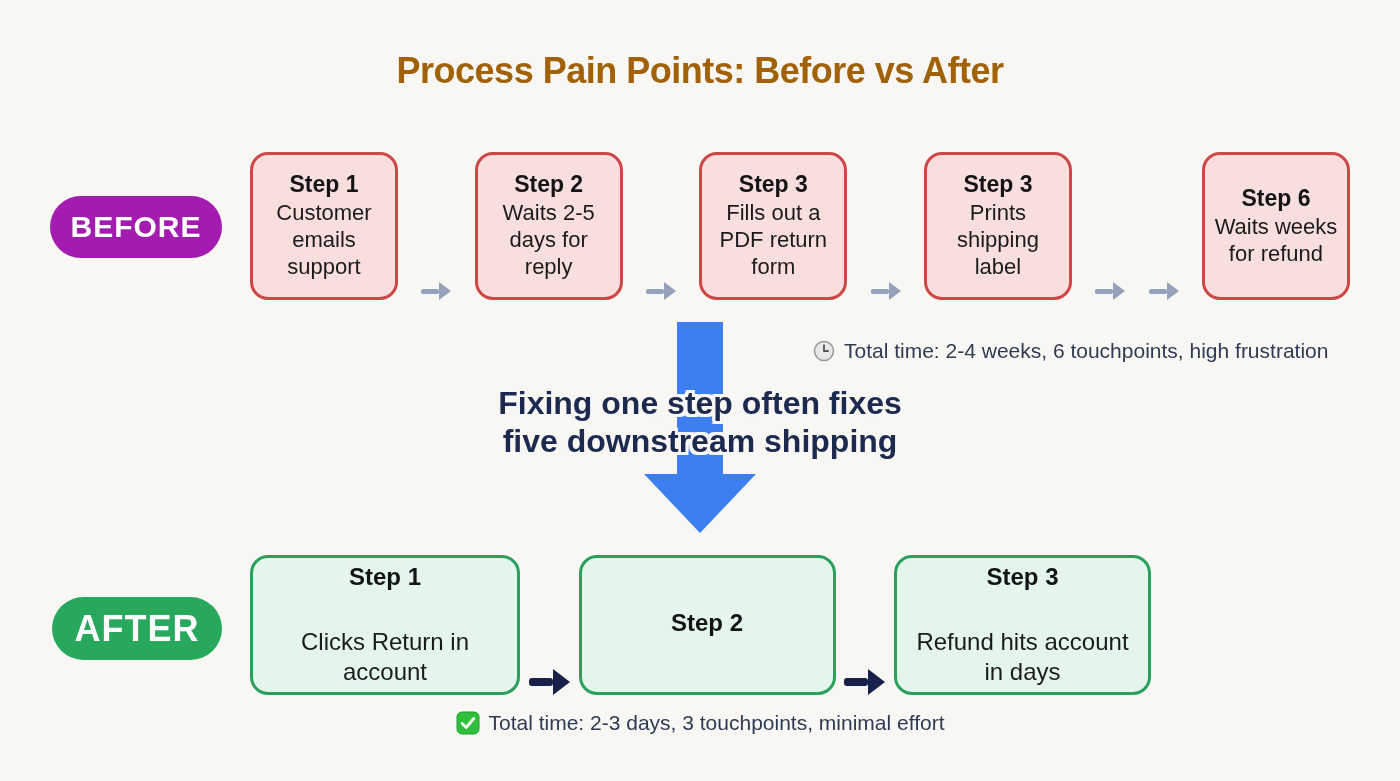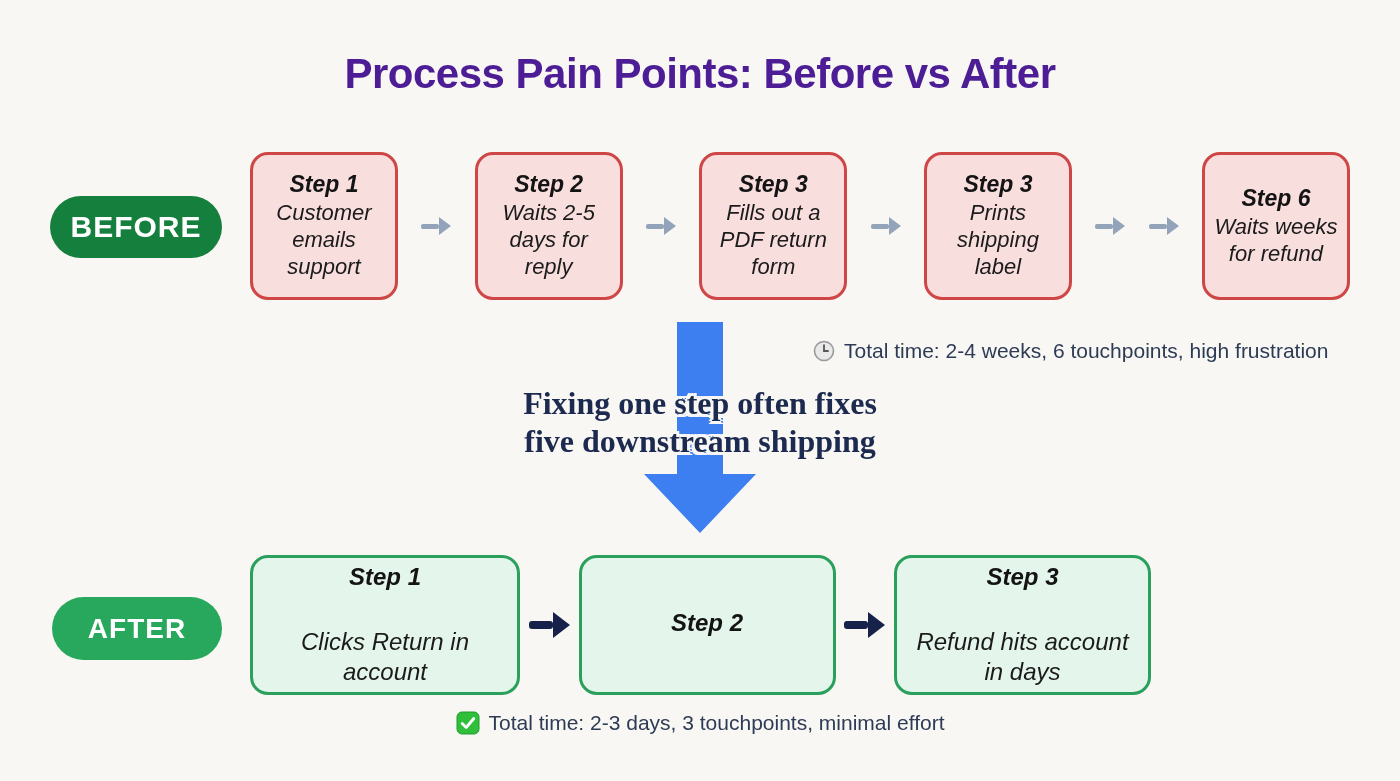--- a/index.html
+++ b/index.html
@@ -9,52 +9,51 @@
     background: #f8f7f4;
     font-family: "Liberation Sans", "DejaVu Sans", sans-serif;
     color: #1e2a4e;
     overflow: hidden;
   }
 
   .page-title {
     position: absolute;
     top: 50px; left: 0; width: 100%;
     text-align: center;
-    font-size: 42px;
+    font-size: 36px;
     font-weight: bold;
     letter-spacing: -0.5px;
-    color: #4c1d95;
+    color: #a16207;
   }
 
   
   .badge {
     position: absolute;
     display: flex; align-items: center; justify-content: center;
     color: #ffffff;
     font-weight: bold;
     border-radius: 999px;
   }
   .badge-before {
     left: 50px; top: 196px; width: 172px; height: 62px;
-    background: #15803d;
+    background: #a21caf;
     font-size: 30px; letter-spacing: 1px;
   }
   .badge-after {
     left: 52px; top: 597px; width: 170px; height: 63px;
     background: #27a85c;
-    font-size: 28px; letter-spacing: 1px;
+    font-size: 36px; letter-spacing: 1px;
   }
 
   
   .flow-row {
     position: absolute;
     display: flex;
-    align-items: center;
+    align-items: flex-end;
     justify-content: space-between;
-    font-style: italic;
   }
   .row-before { left: 250px; top: 152px; width: 1100px; height: 148px; }
   .row-after  { left: 250px; top: 555px; width: 901px;  height: 140px; }
 
   .step-box {
     height: 100%;
     border-radius: 18px;
     display: flex; flex-direction: column;
     align-items: center; justify-content: center;
     text-align: center;
@@ -135,21 +134,20 @@
     font-size: 32px;
     font-weight: bold;
     line-height: 38px;
     color: #1d2a50;
     z-index: 2;
     text-shadow:
       -3px -3px 0 #f8f7f4, 3px -3px 0 #f8f7f4,
       -3px  3px 0 #f8f7f4, 3px  3px 0 #f8f7f4,
        0   -3px 0 #f8f7f4, 0    3px 0 #f8f7f4,
       -3px  0   0 #f8f7f4, 3px  0   0 #f8f7f4;
-    font-family: Liberation Serif, serif;
   }
 </style>
 </head>
 <body>
 
 <h1 class="page-title">Process Pain Points: Before vs After</h1>
 
 <div class="badge badge-before">BEFORE</div>
 
 <div class="flow-row row-before">

